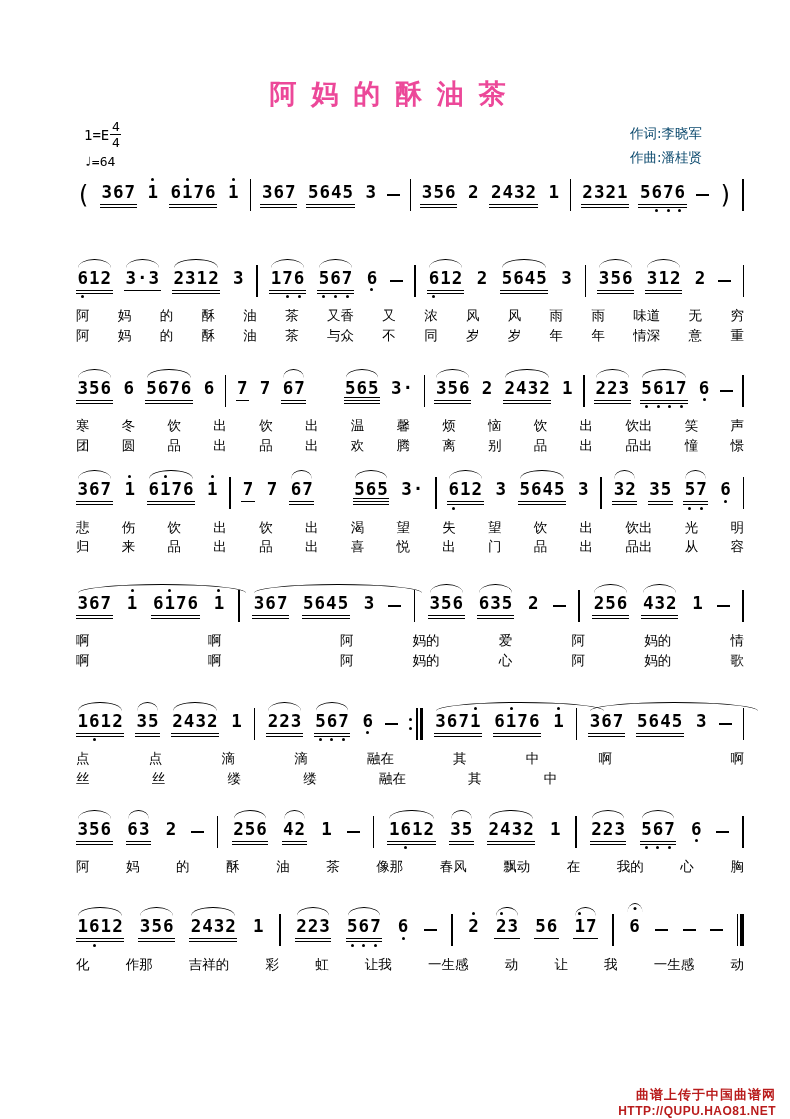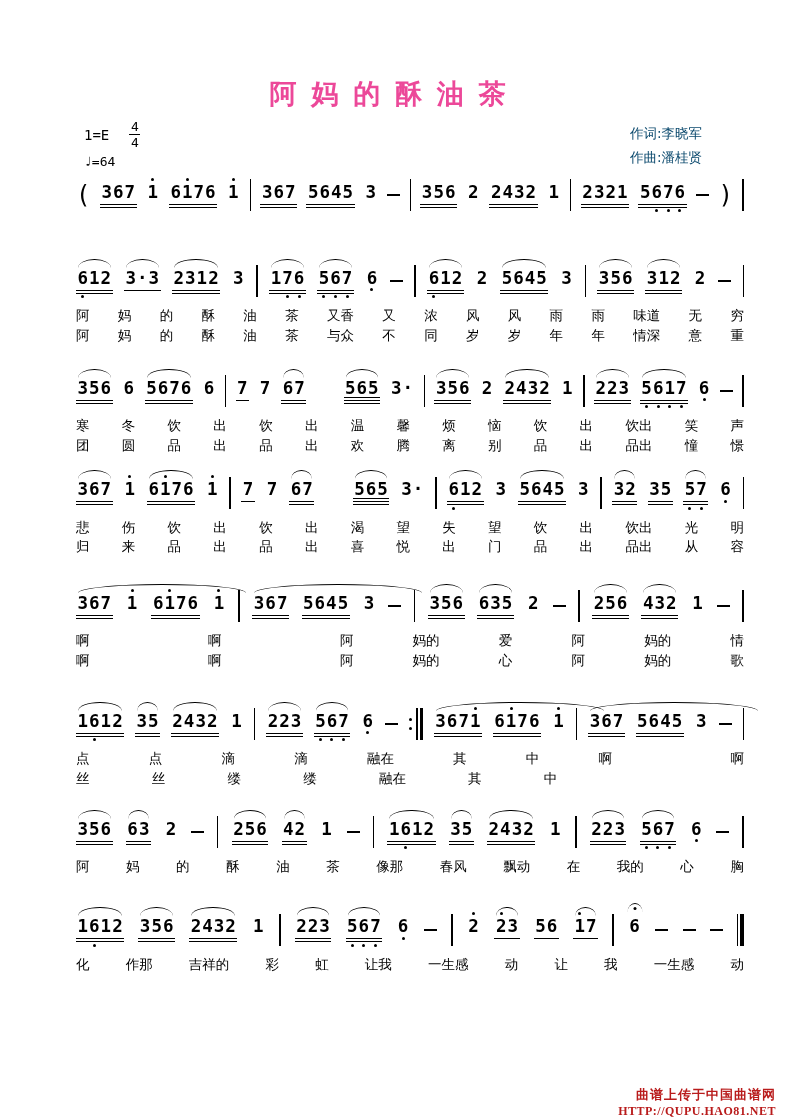--- a/index.html
+++ b/index.html
@@ -7,21 +7,21 @@
     width:790px;height:1119px;position:relative;overflow:hidden;
     background:#ffffff;color:#000;
     font-family:"DejaVu Sans",sans-serif;
   }
   .title{
     position:absolute;top:76px;left:0;width:100%;
     text-align:center;font-size:27px;font-weight:bold;
     letter-spacing:0.55em;color:#ec4899;
   }
   .keyblock{position:absolute;top:120px;left:84px;font-size:14px;color:#000;}
-  .keyline{display:flex;align-items:center;gap:20px;}
+  .keyline{display:flex;align-items:center;gap:1px;}
   .keysig{font-family:"DejaVu Sans Mono",monospace;font-size:14px;}
   .frac{display:inline-flex;flex-direction:column;align-items:center;line-height:1;
         font-family:"DejaVu Sans Mono",monospace;font-size:13px;}
   .frac .bar{width:11px;height:1px;background:#000;margin:1px 0;}
   .tempoline{margin-top:5px;font-size:13px;font-family:"DejaVu Sans Mono",monospace;}
   .credits{position:absolute;top:122px;right:88px;text-align:left;
            font-size:13.5px;line-height:1.75;color:#0c4a6e;}
   .score{position:absolute;top:172px;left:76px;width:668px;}
   .system{margin-bottom:24px;}
   .system:nth-of-type(1){margin-bottom:40px;}
@@ -68,21 +68,21 @@
   .endbar,.repbar{display:flex;align-items:center;gap:2px;height:32px;flex:0 0 auto;}
   .endbar .thin,.repbar .thin{width:1.4px;height:32px;background:#000;}
   .endbar .thick,.repbar .thick{width:3.5px;height:32px;background:#000;}
   .repdots{display:flex;flex-direction:column;justify-content:center;gap:6px;height:32px;margin-right:2px;}
   .repdots i{width:3px;height:3px;border-radius:50%;background:#000;}
   .lyrics-row{display:flex;justify-content:space-between;
               font-size:13.5px;line-height:1.25;margin-top:3px;color:#000;}
   .lyrics-row .syl{white-space:nowrap;}
   .footer{position:absolute;top:1086px;right:14px;text-align:right;color:#b91c1c;}
   .footer .f1{font-size:13px;font-weight:bold;letter-spacing:1px;}
-  .footer .f2{font-size:12px;font-weight:bold;font-family:Liberation Serif, serif;letter-spacing:0.5px;}
+  .footer .f2{font-size:12px;font-weight:bold;font-family:Liberation Sans, sans-serif;letter-spacing:0.5px;}
 </style>
 </head>
 <body>
 
 <div class="title">阿妈的酥油茶</div>
 
 <div class="keyblock">
   <div class="keyline">
     <span class="keysig">1=E</span>
     <span class="frac">

